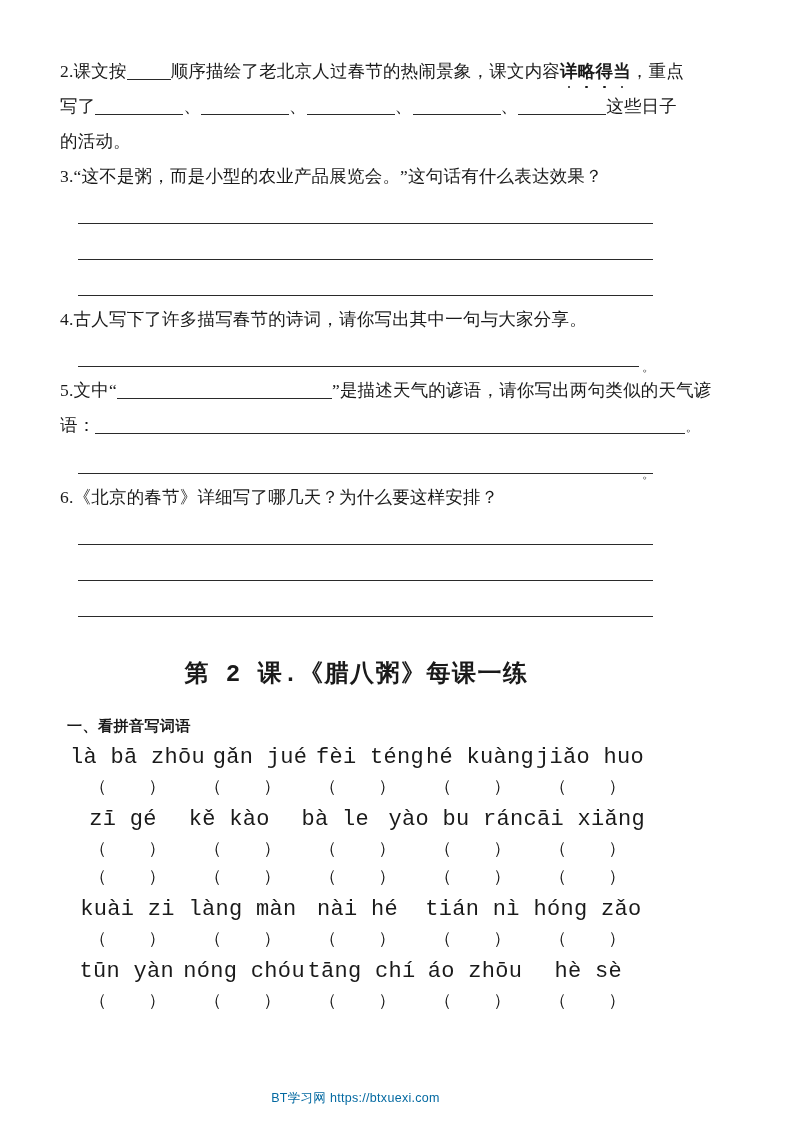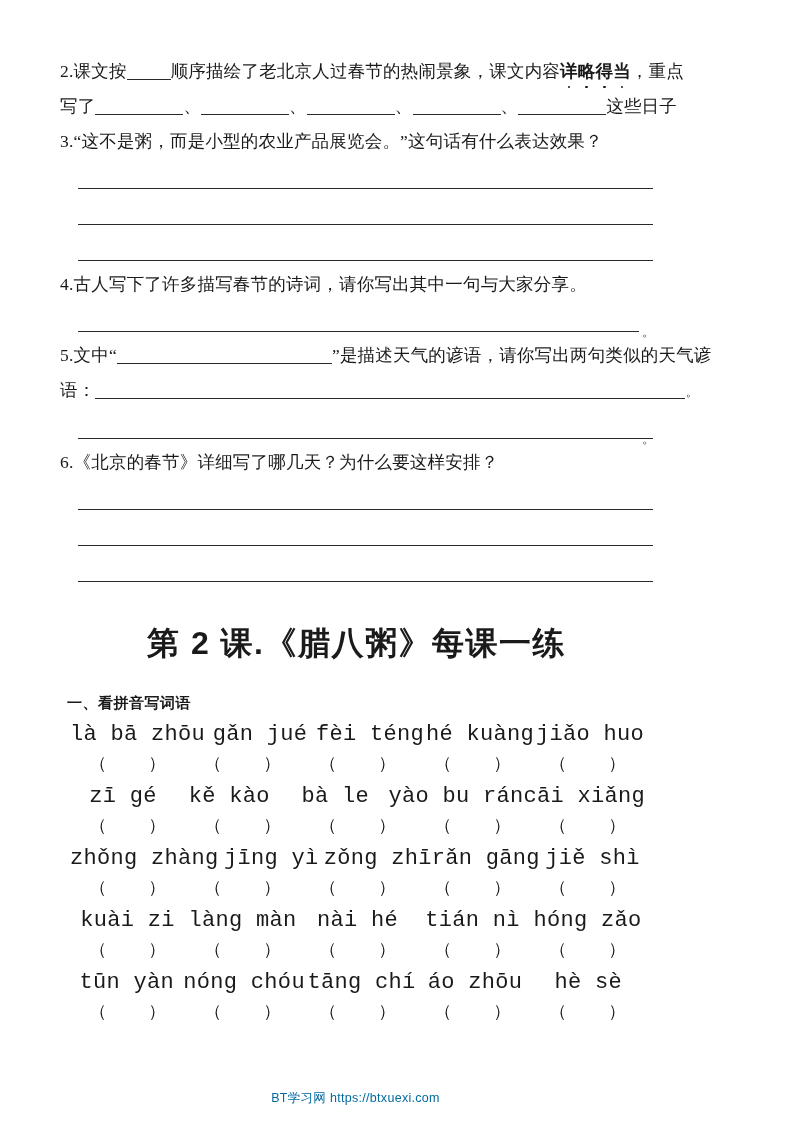--- a/index.html
+++ b/index.html
@@ -79,26 +79,26 @@
     position: absolute;
     right: -2px;
     bottom: -3px;
     font-size: 13px;
     color: #2a2a2a;
   }
 
   
   .lesson-title {
     text-align: center;
-    font-size: 32px;
+    font-size: 24px;
     font-weight: bold;
     letter-spacing: 1.5px;
     margin-top: 34px;
     margin-bottom: 4px;
-    font-family: Liberation Sans, sans-serif;
+    font-family: Liberation Mono, monospace;
   }
 
   
   .section-heading {
     font-family: "Liberation Sans", "DejaVu Sans", sans-serif;
     font-weight: bold;
     font-size: 15px;
     letter-spacing: 0.5px;
     margin-top: 28px;
     margin-bottom: 6px;
@@ -160,20 +160,23 @@
           <i></i>
           <i></i>
           <i></i>
         </span></span><span>，重点</span>
   </div>
 
   <div class="q-line">
     <span>写了</span><span class="blank w-md"></span><span>、</span><span class="blank w-md"></span><span>、</span><span class="blank w-md"></span><span>、</span><span class="blank w-md"></span><span>、</span><span class="blank w-md"></span><span>这些日子</span>
   </div>
 
+  <div class="q-line">
+    <span>的活动。</span>
+  </div>
 
   <div class="q-line">
     <span>3.</span><span>“这不是粥，而是小型的农业产品展览会。”这句话有什么表达效果？</span>
   </div>
   <div class="rule"></div>
   <div class="rule"></div>
   <div class="rule"></div>
 
   <div class="q-line">
     <span>4.</span><span>古人写下了许多描写春节的诗词，请你写出其中一句与大家分享。</span>
@@ -264,27 +267,20 @@
           <span class="gap"></span>
           <span class="pr">）</span>
         </div>
       <div class="paren-cell">
           <span class="pl">（</span>
           <span class="gap"></span>
           <span class="pr">）</span>
         </div>
     </div>
 
-    <div class="pinyin-row syl">
-      <div class="pinyin-cell">zhǒng zhàng</div>
-      <div class="pinyin-cell">jīng yì</div>
-      <div class="pinyin-cell">zǒng zhī</div>
-      <div class="pinyin-cell">rǎn gāng</div>
-      <div class="pinyin-cell">jiě shì</div>
-    </div>
     <div class="paren-row">
       <div class="paren-cell">
           <span class="pl">（</span>
           <span class="gap"></span>
           <span class="pr">）</span>
         </div>
       <div class="paren-cell">
           <span class="pl">（</span>
           <span class="gap"></span>
           <span class="pr">）</span>

